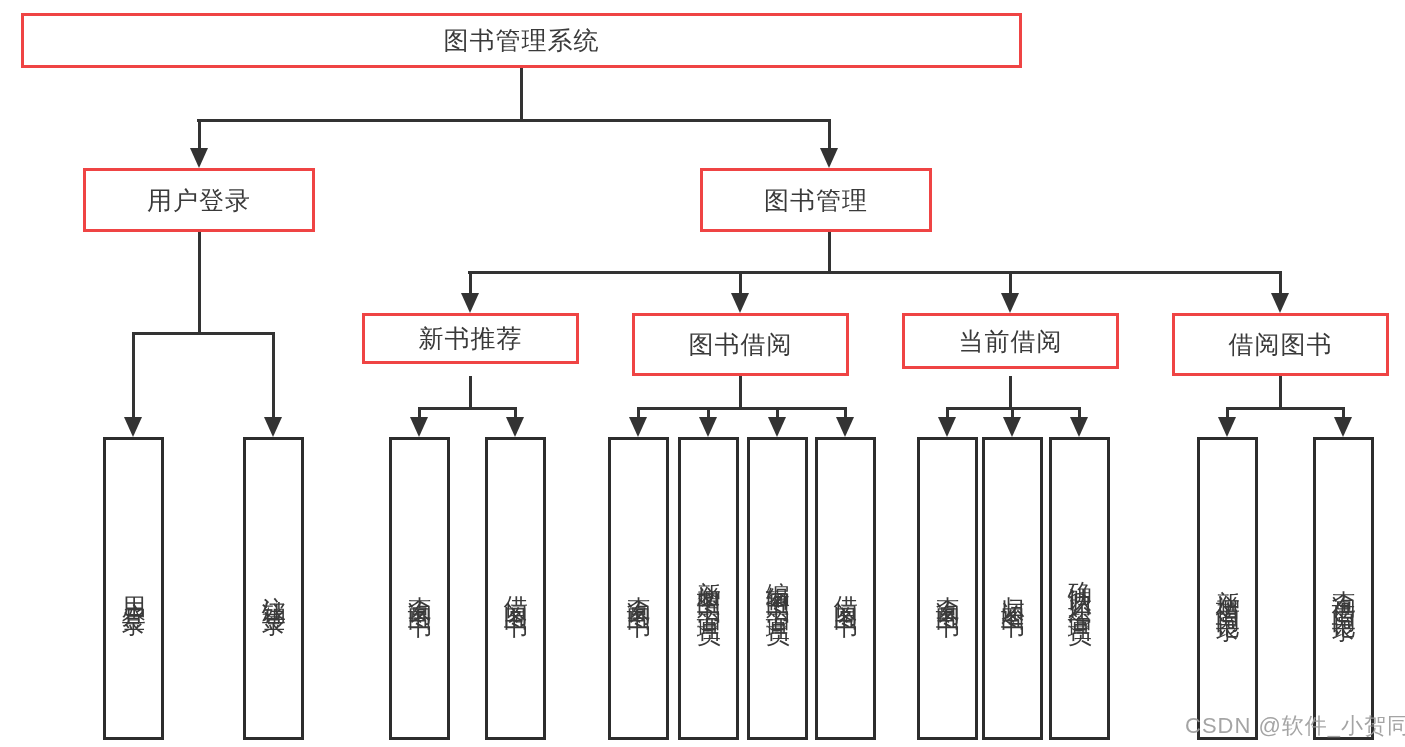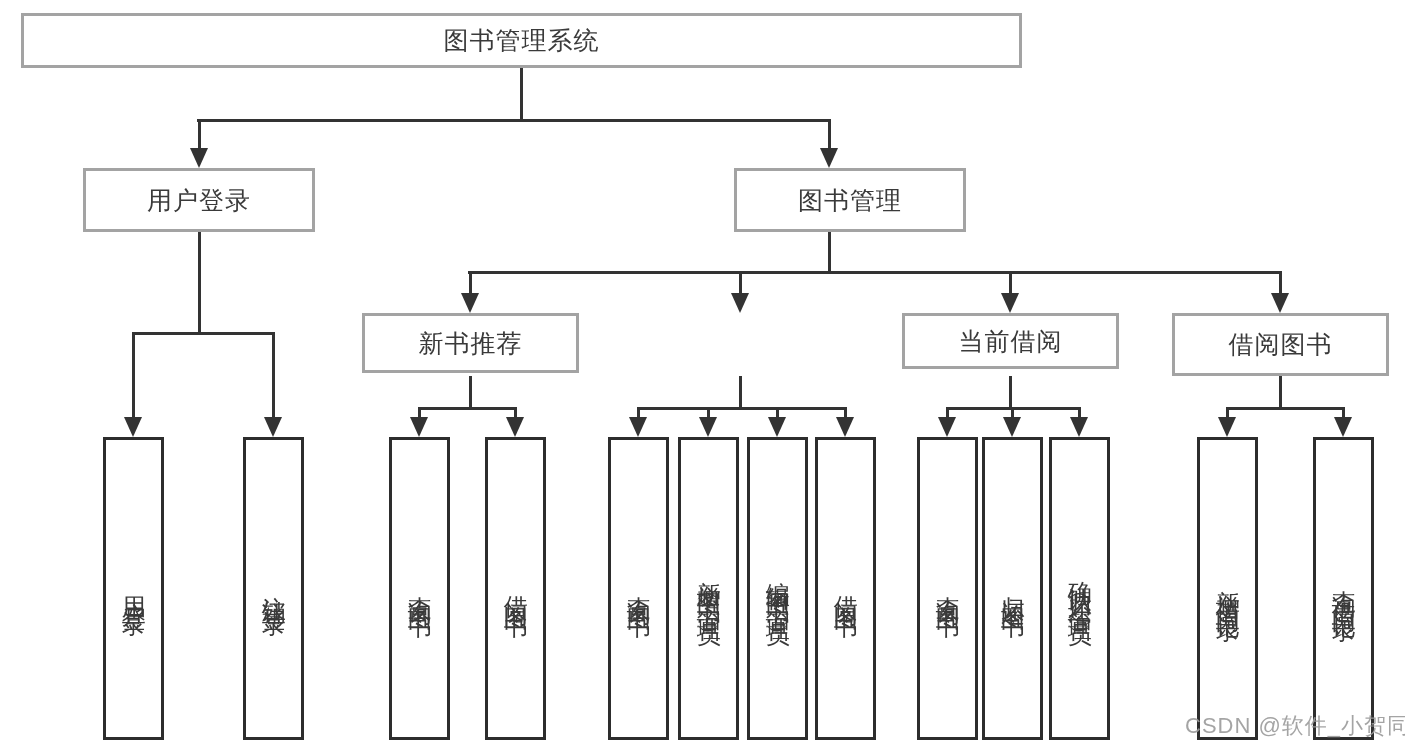--- a/index.html
+++ b/index.html
@@ -5,21 +5,21 @@
   * { margin:0; padding:0; box-sizing:border-box; }
   html,body { background:#ffffff; }
   body { font-family:"Liberation Sans", sans-serif; }
   .canvas {
     position:relative; width:1405px; height:747px;
     background:#ffffff; overflow:hidden;
   }
   
   .node {
     position:absolute; background:#ffffff;
-    border:3px solid #a3a3a3;
+    border:3px solid #ef4444;
     display:flex; align-items:center; justify-content:center;
     font-size:25px; color:#3a3a3a; letter-spacing:1px;
     white-space:nowrap;
   }
   
   .leaf {
     position:absolute; background:#ffffff;
     border:3px solid #2d2d2d;
     width:61px; height:303px; top:437px;
     display:flex; align-items:center; justify-content:center;
@@ -55,21 +55,21 @@
   <div class="vl" style="left:520px;top:68px;height:54px"></div>
   <div class="hl" style="left:197px;top:119px;width:634px"></div>
   <div class="vl" style="left:198px;top:119px;height:32px"></div>
   <div class="ah" style="left:190px;top:148px"></div>
   <div class="vl" style="left:828px;top:119px;height:32px"></div>
   <div class="ah" style="left:820px;top:148px"></div>
 
   <div class="node" style="left:83px;top:168px;width:232px;height:64px">
     <span>用户登录</span>
   </div>
-  <div class="node" style="left:734px;top:168px;width:232px;height:64px">
+  <div class="node" style="left:700px;top:168px;width:232px;height:64px">
     <span>图书管理</span>
   </div>
 
   <div class="vl" style="left:198px;top:232px;height:103px"></div>
   <div class="hl" style="left:132px;top:332px;width:143px"></div>
   <div class="vl" style="left:132px;top:332px;height:87px"></div>
   <div class="ah" style="left:124px;top:417px"></div>
   <div class="vl" style="left:272px;top:332px;height:87px"></div>
   <div class="ah" style="left:264px;top:417px"></div>
 
@@ -77,22 +77,25 @@
   <div class="hl" style="left:468px;top:271px;width:814px"></div>
   <div class="vl" style="left:469px;top:271px;height:24px"></div>
   <div class="ah" style="left:461px;top:293px"></div>
   <div class="vl" style="left:739px;top:271px;height:24px"></div>
   <div class="ah" style="left:731px;top:293px"></div>
   <div class="vl" style="left:1009px;top:271px;height:24px"></div>
   <div class="ah" style="left:1001px;top:293px"></div>
   <div class="vl" style="left:1279px;top:271px;height:24px"></div>
   <div class="ah" style="left:1271px;top:293px"></div>
 
-  <div class="node" style="left:362px;top:313px;width:217px;height:60px">
+  <div class="node" style="left:362px;top:313px;width:217px;height:51px">
     <span>新书推荐</span>
+  </div>
+  <div class="node" style="left:632px;top:313px;width:217px;height:63px">
+    <span>图书借阅</span>
   </div>
   <div class="node" style="left:902px;top:313px;width:217px;height:56px">
     <span>当前借阅</span>
   </div>
   <div class="node" style="left:1172px;top:313px;width:217px;height:63px">
     <span>借阅图书</span>
   </div>
 
   <div class="vl" style="left:469px;top:376px;height:34px"></div>
   <div class="hl" style="left:418px;top:407px;width:99px"></div>

